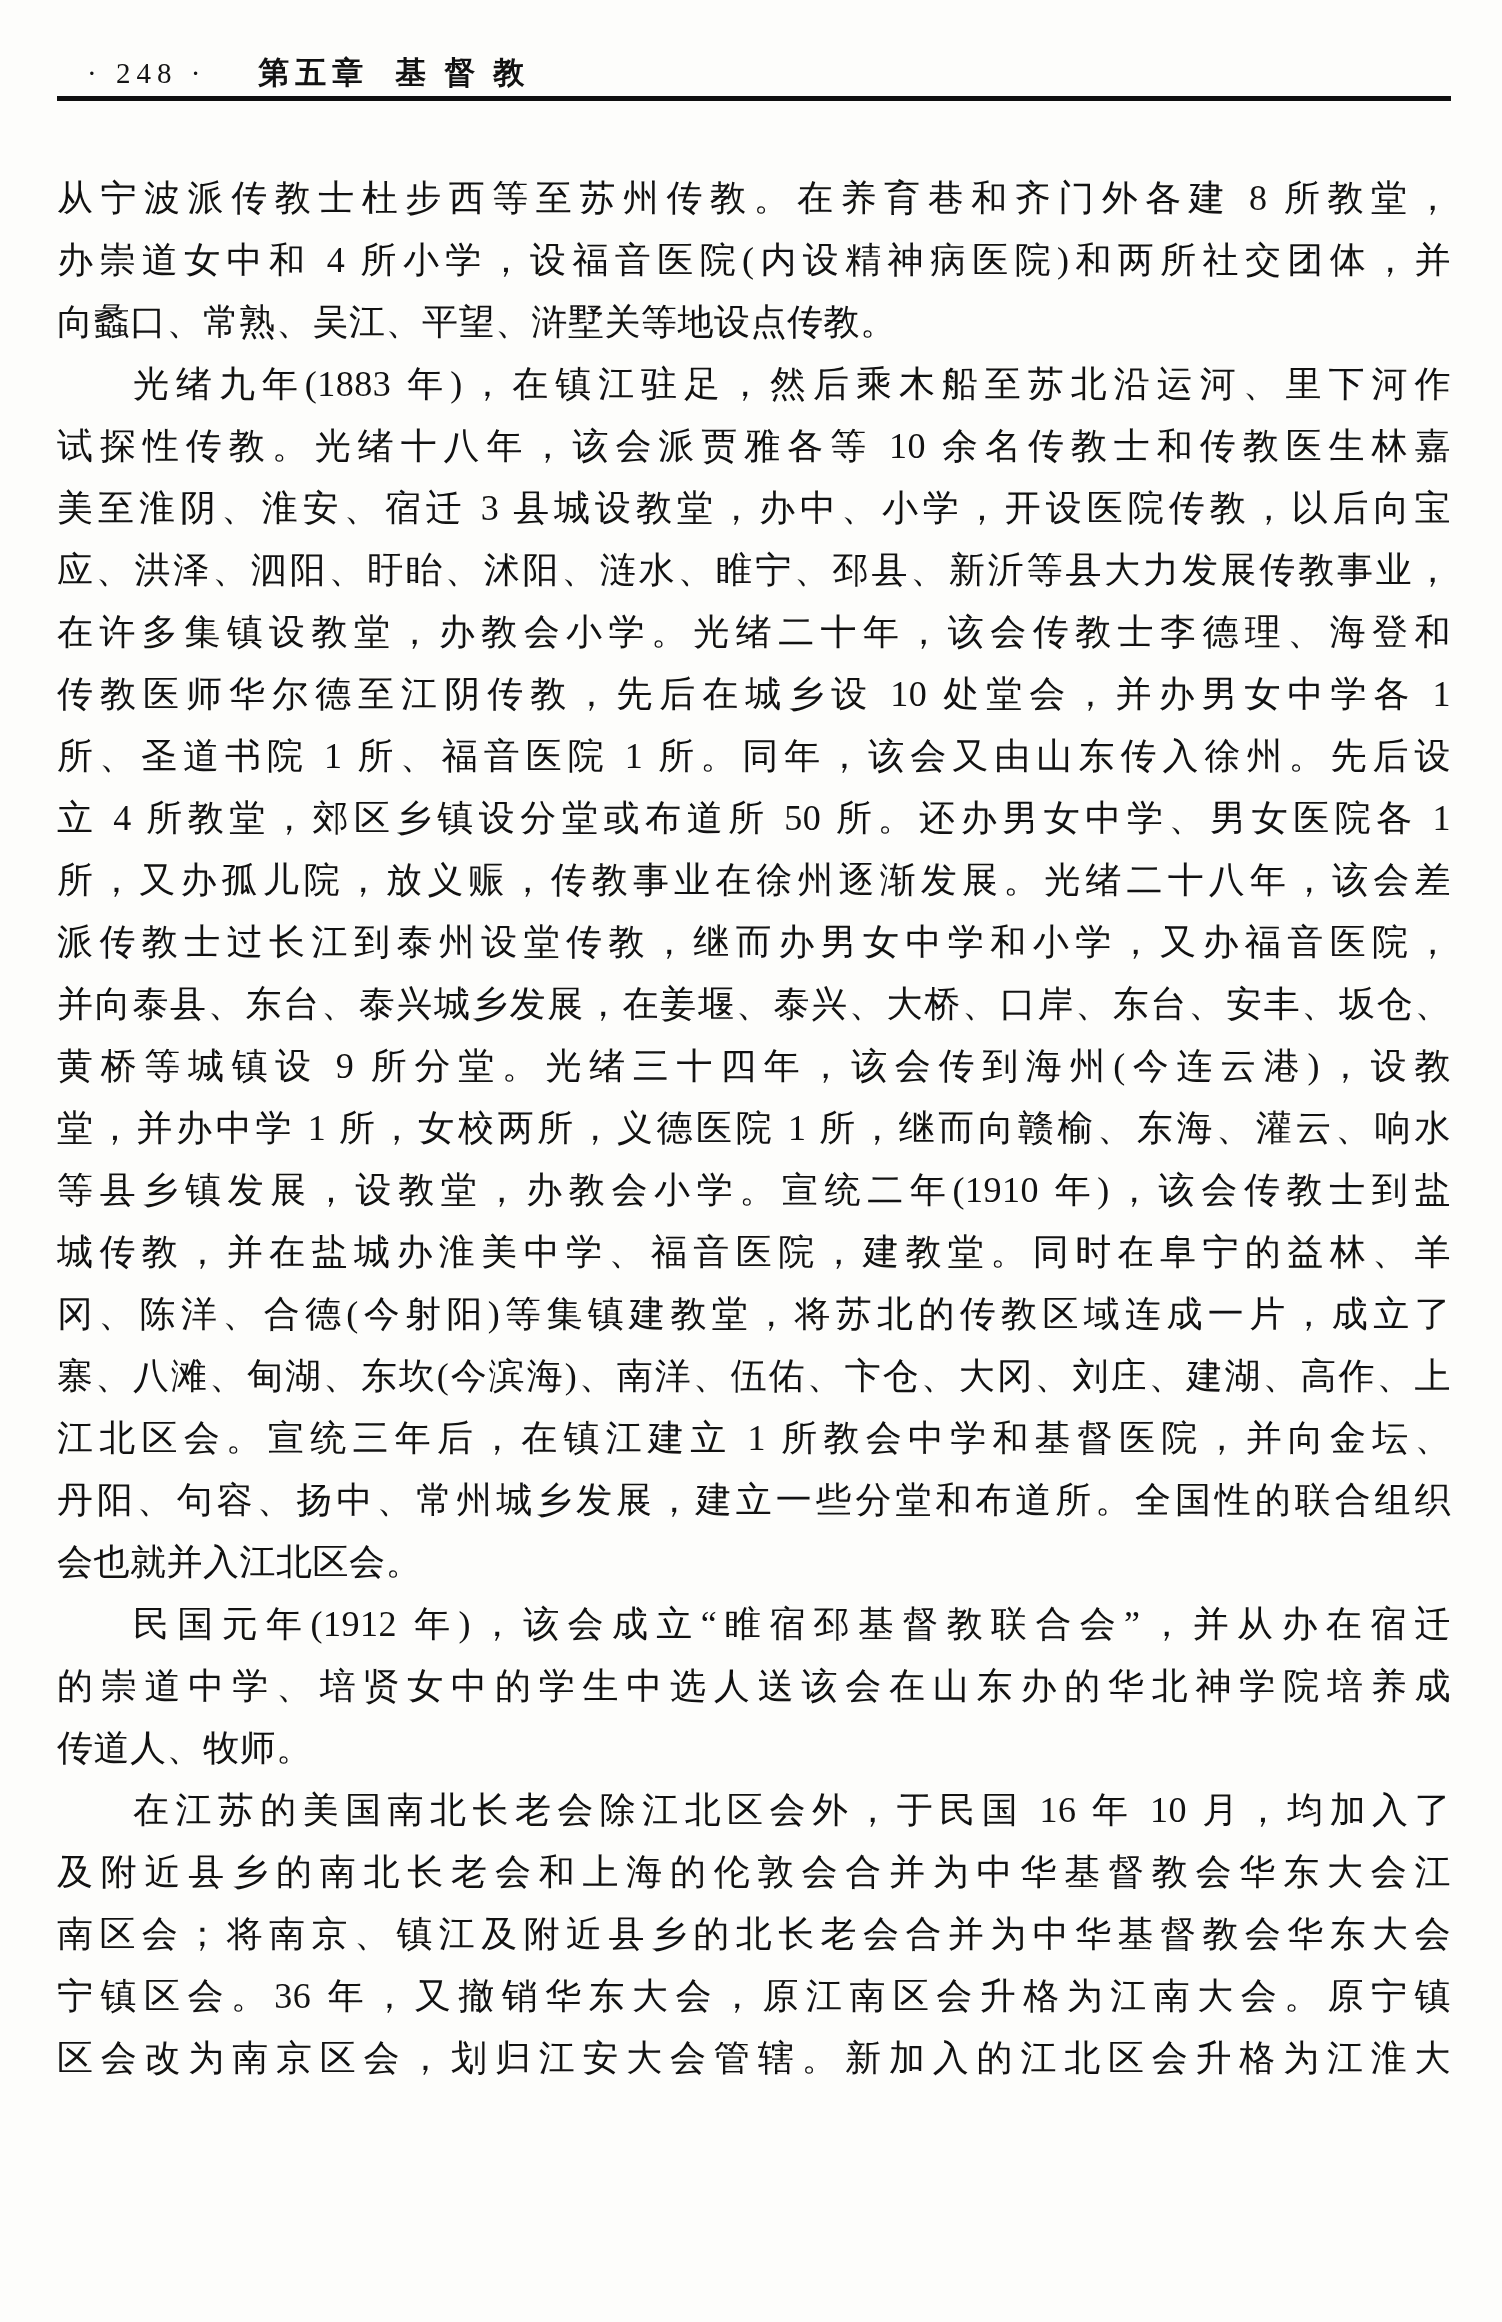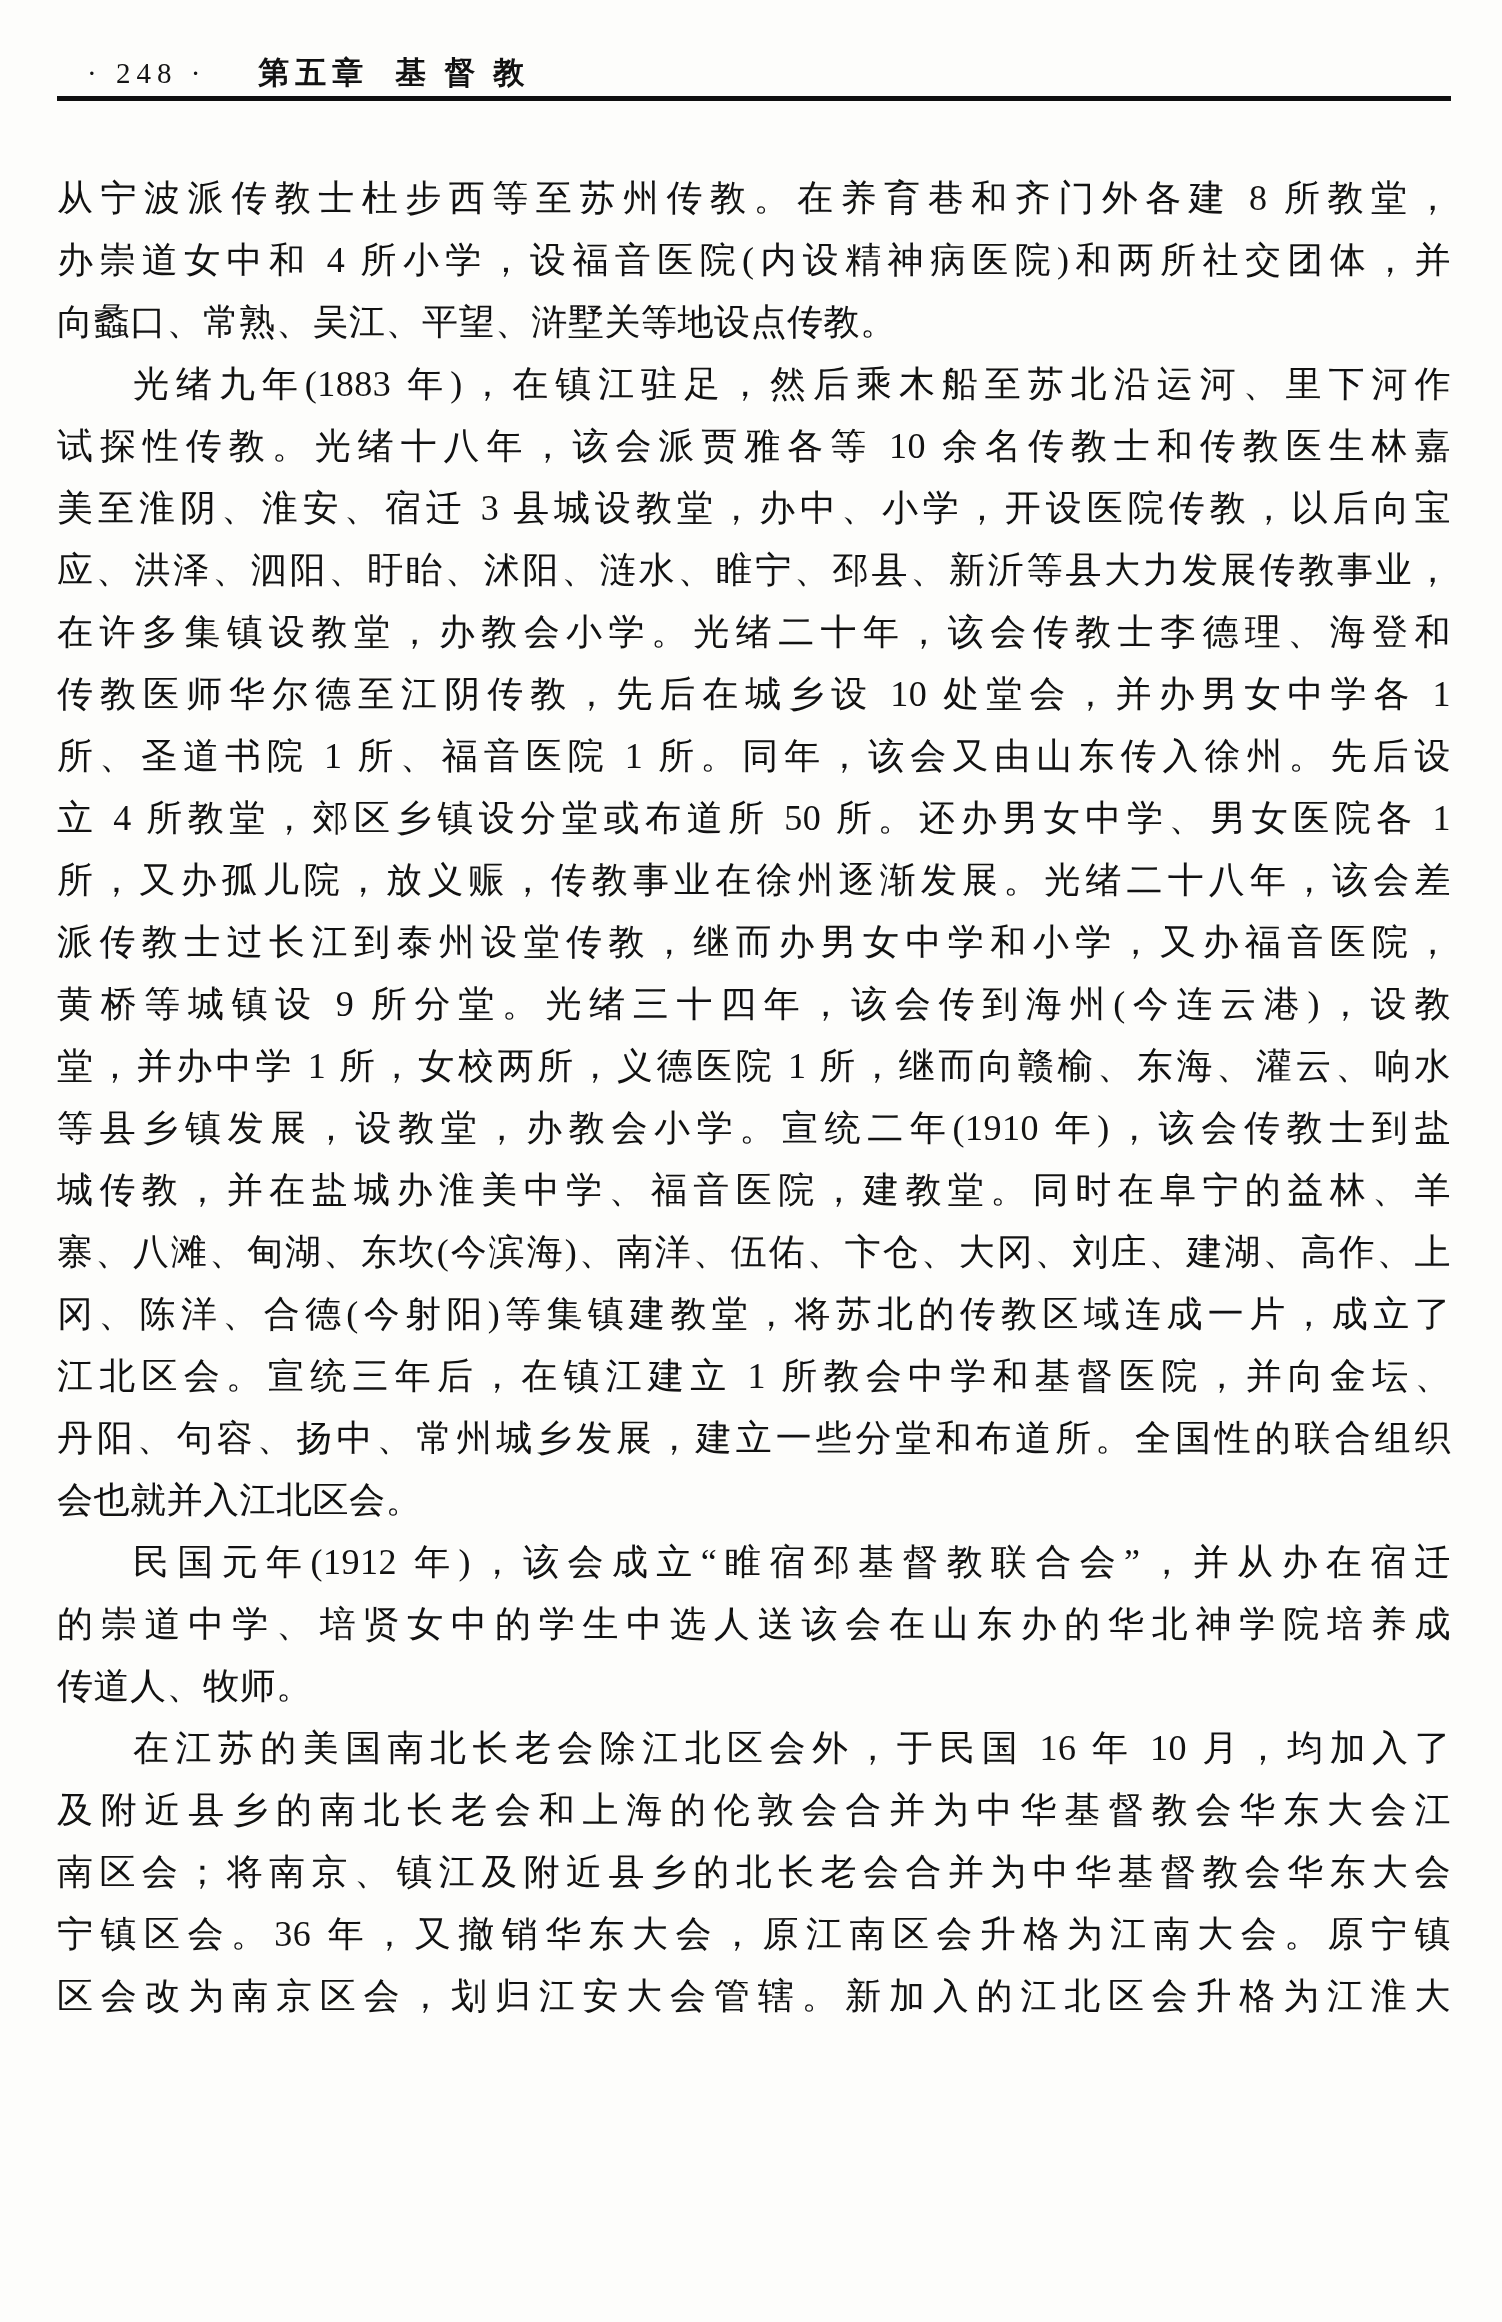--- a/index.html
+++ b/index.html
@@ -91,26 +91,27 @@
     <div class="line indent">光绪九年(1883 年)，在镇江驻足，然后乘木船至苏北沿运河、里下河作</div>
     <div class="line">试探性传教。光绪十八年，该会派贾雅各等 10 余名传教士和传教医生林嘉</div>
     <div class="line">美至淮阴、淮安、宿迁 3 县城设教堂，办中、小学，开设医院传教，以后向宝</div>
     <div class="line">应、洪泽、泗阳、盱眙、沭阳、涟水、睢宁、邳县、新沂等县大力发展传教事业，</div>
     <div class="line">在许多集镇设教堂，办教会小学。光绪二十年，该会传教士李德理、海登和</div>
     <div class="line">传教医师华尔德至江阴传教，先后在城乡设 10 处堂会，并办男女中学各 1</div>
     <div class="line">所、圣道书院 1 所、福音医院 1 所。同年，该会又由山东传入徐州。先后设</div>
     <div class="line">立 4 所教堂，郊区乡镇设分堂或布道所 50 所。还办男女中学、男女医院各 1</div>
     <div class="line">所，又办孤儿院，放义赈，传教事业在徐州逐渐发展。光绪二十八年，该会差</div>
     <div class="line">派传教士过长江到泰州设堂传教，继而办男女中学和小学，又办福音医院，</div>
+    <div class="line">并向泰县、东台、泰兴城乡发展，在姜堰、泰兴、大桥、口岸、东台、安丰、坂仓、</div>
     <div class="line">黄桥等城镇设 9 所分堂。光绪三十四年，该会传到海州(今连云港)，设教</div>
     <div class="line">堂，并办中学 1 所，女校两所，义德医院 1 所，继而向赣榆、东海、灌云、响水</div>
     <div class="line">等县乡镇发展，设教堂，办教会小学。宣统二年(1910 年)，该会传教士到盐</div>
     <div class="line">城传教，并在盐城办淮美中学、福音医院，建教堂。同时在阜宁的益林、羊</div>
+    <div class="line">冈、陈洋、合德(今射阳)等集镇建教堂，将苏北的传教区域连成一片，成立了</div>
     <div class="line">寨、八滩、甸湖、东坎(今滨海)、南洋、伍佑、卞仓、大冈、刘庄、建湖、高作、上</div>
-    <div class="line">冈、陈洋、合德(今射阳)等集镇建教堂，将苏北的传教区域连成一片，成立了</div>
     <div class="line">江北区会。宣统三年后，在镇江建立 1 所教会中学和基督医院，并向金坛、</div>
     <div class="line">丹阳、句容、扬中、常州城乡发展，建立一些分堂和布道所。全国性的联合组织</div>
     <div class="line para-end">会也就并入江北区会。</div>
     <div class="line indent">民国元年(1912 年)，该会成立“睢宿邳基督教联合会”，并从办在宿迁</div>
     <div class="line">的崇道中学、培贤女中的学生中选人送该会在山东办的华北神学院培养成</div>
     <div class="line para-end">传道人、牧师。</div>
     <div class="line indent">在江苏的美国南北长老会除江北区会外，于民国 16 年 10 月，均加入了</div>
     <div class="line">及附近县乡的南北长老会和上海的伦敦会合并为中华基督教会华东大会江</div>
     <div class="line">南区会；将南京、镇江及附近县乡的北长老会合并为中华基督教会华东大会</div>
     <div class="line">宁镇区会。36 年，又撤销华东大会，原江南区会升格为江南大会。原宁镇</div>

